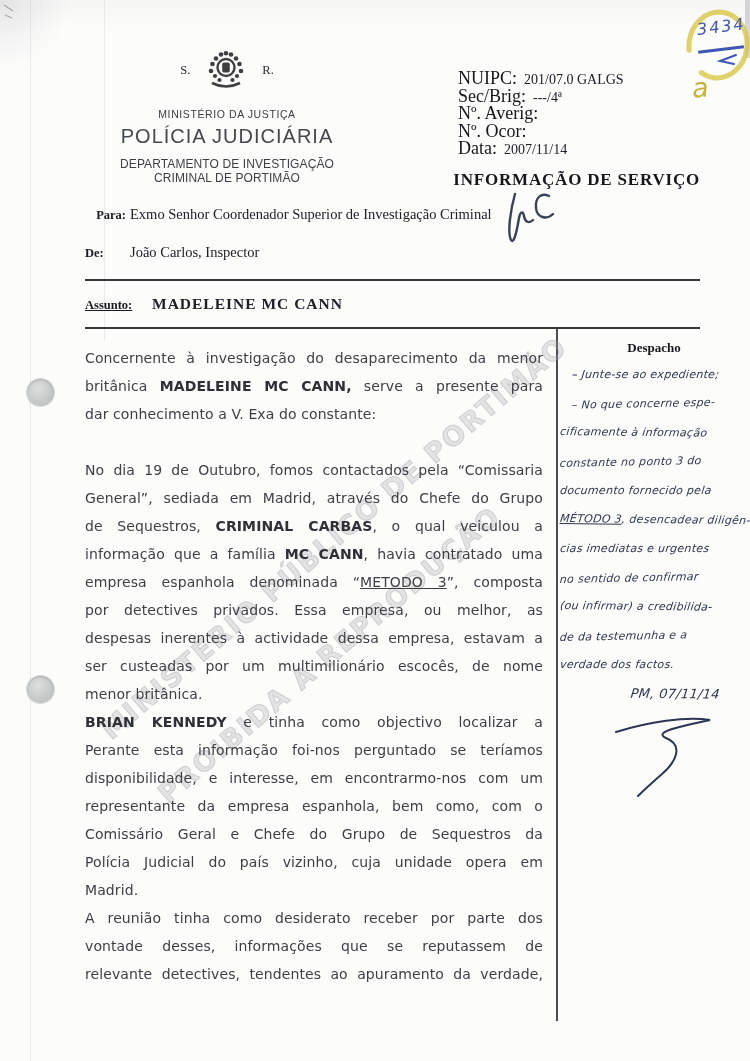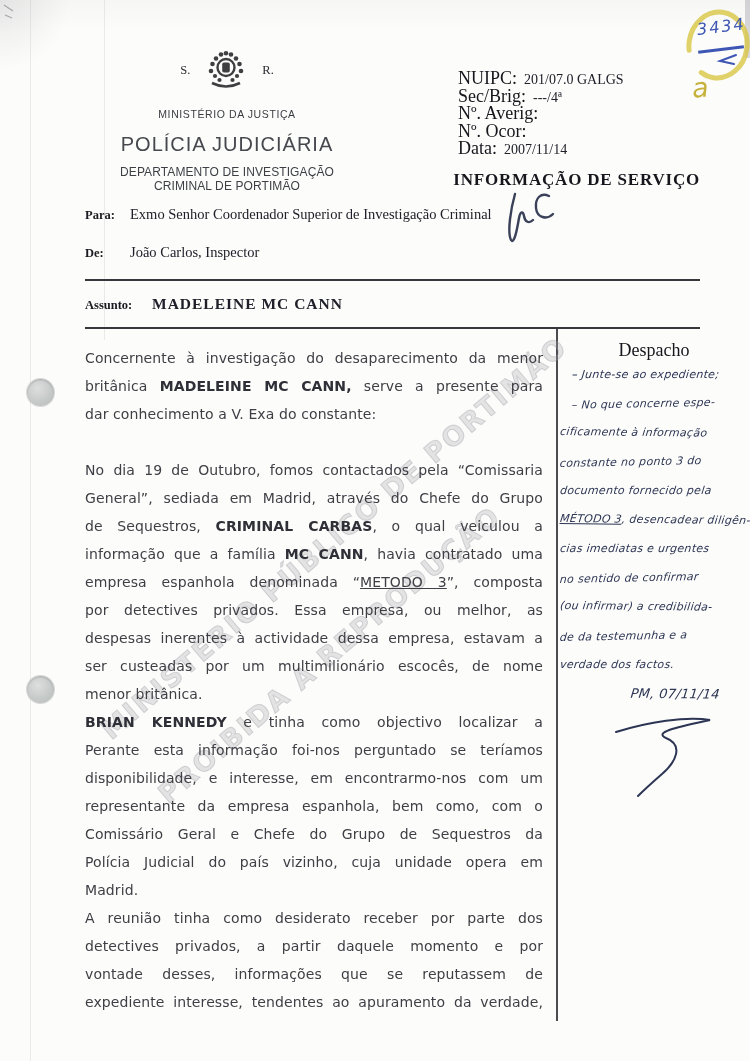--- a/index.html
+++ b/index.html
@@ -14,21 +14,21 @@
   .edge-sliver{position:absolute;right:0;top:0;width:5px;height:58px;background:rgba(120,120,128,.28);}
   
   .hole{position:absolute;left:27px;width:27px;height:27px;border-radius:50%;
         background:radial-gradient(circle at 40% 35%, #dddfde, #c4c8c7 60%, #b9bdbc);
         box-shadow:inset 0 1px 2px rgba(0,0,0,.18), 0 0 0 1px rgba(180,184,183,.5);}
   
   .hleft{position:absolute;left:92px;top:50px;width:270px;text-align:center;color:#2c2c32;}
   .crest-row{display:flex;align-items:center;justify-content:center;gap:13px;font-size:12.5px;}
   .ministry{margin-top:18px;font-family:"Liberation Sans",sans-serif;font-size:10.5px;
             letter-spacing:.6px;color:#3b3d43;}
-  .orgname{margin-top:13px;font-family:"Liberation Sans",sans-serif;font-size:20px;
+  .orgname{margin-top:5px;font-family:"Liberation Sans",sans-serif;font-size:20px;
            letter-spacing:1px;color:#46484e;}
   .dept{margin-top:9px;font-family:"Liberation Sans",sans-serif;font-size:12px;
         letter-spacing:.1px;color:#3d3f45;}
   
   .refblock{position:absolute;left:458px;top:70px;color:#16161c;}
   .ref-row{height:17.6px;line-height:17.6px;white-space:nowrap;}
   .ref-row .lbl{font-weight:normal;font-size:18px;margin-right:7px;text-align:right;}
   .ref-row .val{font-size:14px;color:#20202a;}
   
   .num3434{position:absolute;left:697px;top:17px;font:italic 16px "DejaVu Sans",sans-serif;
@@ -36,43 +36,43 @@
   .pen-underline{position:absolute;left:698px;top:48px;width:46px;height:2.5px;background:#3e56b4;
            transform:rotate(-7deg);z-index:4;}
   .letter-a{position:absolute;left:692px;top:72px;font:italic 27px "DejaVu Sans",sans-serif;
            color:#c6b23a;transform:rotate(-5deg);z-index:4;}
   
   .title{position:absolute;left:85px;top:170px;width:615px;text-align:right;font-weight:bold;
          font-size:17px;letter-spacing:.8px;color:#16161c;}
   .mrow{position:absolute;left:85px;white-space:nowrap;}
   .mrow .lbl{font-weight:bold;font-size:12.5px;color:#1a1a20;display:inline-block;}
   .mrow .val{font-size:14.5px;color:#20202a;}
-  .row-para{top:205px;} .row-para .lbl{width:41px;}
+  .row-para{top:205px;text-align:right;} .row-para .lbl{width:41px;}
   .row-de{top:243px;}   .row-de .lbl{width:41px;}
-  .row-assunto{top:295px;} .row-assunto .lbl{width:63px;}
+  .row-assunto{top:295px;} .row-assunto .lbl{width:63px;text-decoration:underline;}
   .row-assunto .val{font-weight:bold;font-size:15.5px;letter-spacing:1px;}
   .hrule{position:absolute;left:85px;width:615px;height:2px;background:#37373b;}
   .vrule{position:absolute;left:556px;top:329px;width:2px;height:692px;background:#4c4c50;}
   
   .wm{position:absolute;font:bold 27px "DejaVu Sans",sans-serif;letter-spacing:2px;
       color:rgba(168,168,176,.30);-webkit-text-stroke:1px rgba(150,150,158,.35);
       transform-origin:0 50%;white-space:nowrap;z-index:1;}
   .wm1{left:105px;top:718px;transform:rotate(-40.5deg);}
   .wm2{left:162px;top:782px;transform:rotate(-40.5deg);}
   
   .bodycol{position:absolute;left:85px;top:344px;width:458px;z-index:2;}
   .bline{font:14px/28px "DejaVu Sans",sans-serif;height:28px;color:#3e3e45;
          text-align:justify;text-align-last:justify;letter-spacing:.1px;}
   .bline.end{text-align-last:left;}
   .bline.gap{margin-bottom:28px;}
   .bline .b{font-weight:bold;color:#2f2f37;}
   .bline .u{text-decoration:underline;}
   
   .desp-title{position:absolute;left:560px;top:340px;width:188px;text-align:center;
-      font-weight:normal;font-size:18px;color:#16161c;z-index:2;}
+      font-weight:bold;font-size:13px;color:#16161c;z-index:2;}
   .despcol{position:absolute;left:560px;top:360px;width:190px;z-index:2;}
   .hw-line{font:italic 11px "DejaVu Sans",sans-serif;color:#2c3553;line-height:29px;height:29px;
       white-space:nowrap;letter-spacing:.3px;transform:skewX(-6deg);}
   .hw-line:nth-child(2n){transform:skewX(-6deg) rotate(-1.2deg);}
   .hw-line:nth-child(3n){transform:skewX(-6deg) rotate(.6deg);}
   .hw-line:nth-child(-n+2){padding-left:12px;}
   .hw-line .u{text-decoration:underline;}
   .hw-line.sign{text-align:right;padding-right:30px;font-size:13px;}
   svg{display:block;}
 </style>
@@ -189,23 +189,22 @@
       <div class="bline"><span>ser custeadas por um multimilionário escocês, de nome</span></div>
       <div class="bline end"><span>menor britânica.</span></div>
       <div class="bline"><span class="b">BRIAN KENNEDY</span><span> e tinha como objectivo localizar a</span></div>
       <div class="bline"><span>Perante esta informação foi-nos perguntado se teríamos</span></div>
       <div class="bline"><span>disponibilidade, e interesse, em encontrarmo-nos com um</span></div>
       <div class="bline"><span>representante da empresa espanhola, bem como, com o</span></div>
       <div class="bline"><span>Comissário Geral e Chefe do Grupo de Sequestros da</span></div>
       <div class="bline"><span>Polícia Judicial do país vizinho, cuja unidade opera em</span></div>
       <div class="bline end"><span>Madrid.</span></div>
       <div class="bline"><span>A reunião tinha como desiderato receber por parte dos</span></div>
-      <div class="bline"><span>detectives privados, a partir daquele momento e por</span></div>
       <div class="bline"><span>vontade desses, informações que se reputassem de</span></div>
-      <div class="bline"><span>expediente interesse, tendentes ao apuramento da verdade,</span></div>
+      <div class="bline"><span>relevante detectives, tendentes ao apuramento da verdade,</span></div>
     </div>
 
   <div class="desp-title">Despacho</div>
   <div class="despcol">
       <div class="hw-line"><span>– Junte-se ao expediente;</span></div>
       <div class="hw-line"><span>– No que concerne espe-</span></div>
       <div class="hw-line"><span>cificamente à informação</span></div>
       <div class="hw-line"><span>constante no ponto 3 do</span></div>
       <div class="hw-line"><span>documento fornecido pela</span></div>
       <div class="hw-line"><span class="u">MÉTODO 3</span><span>, desencadear diligên-</span></div>

